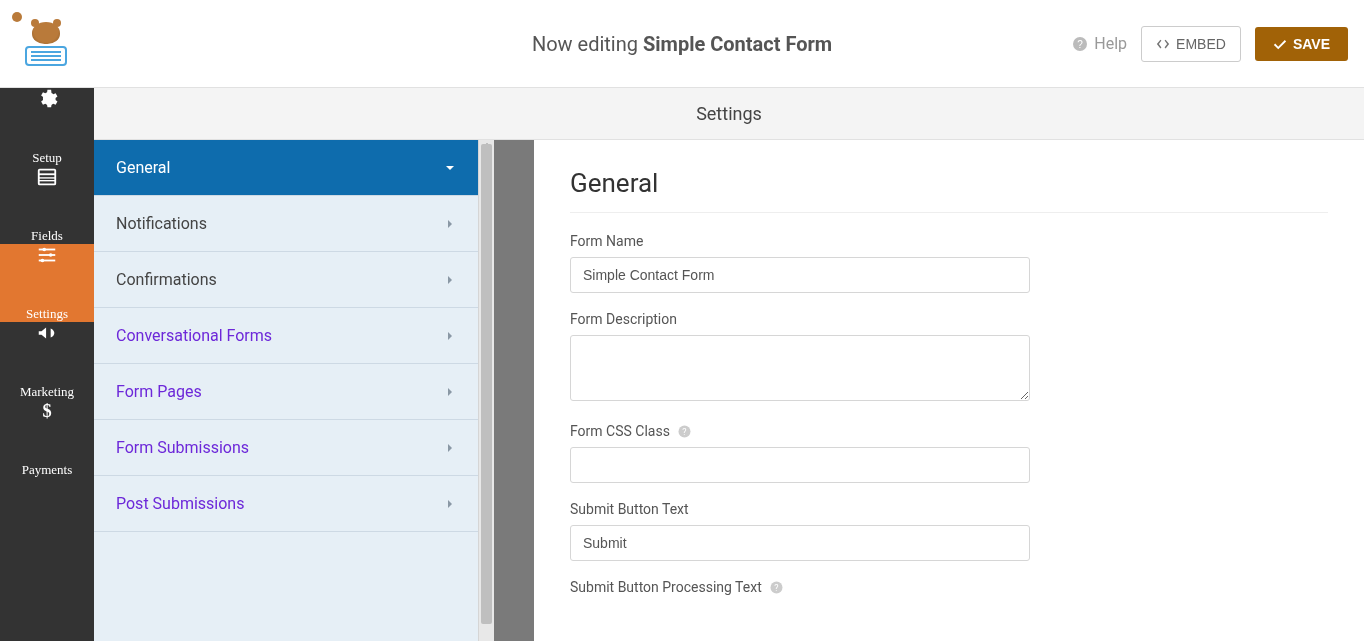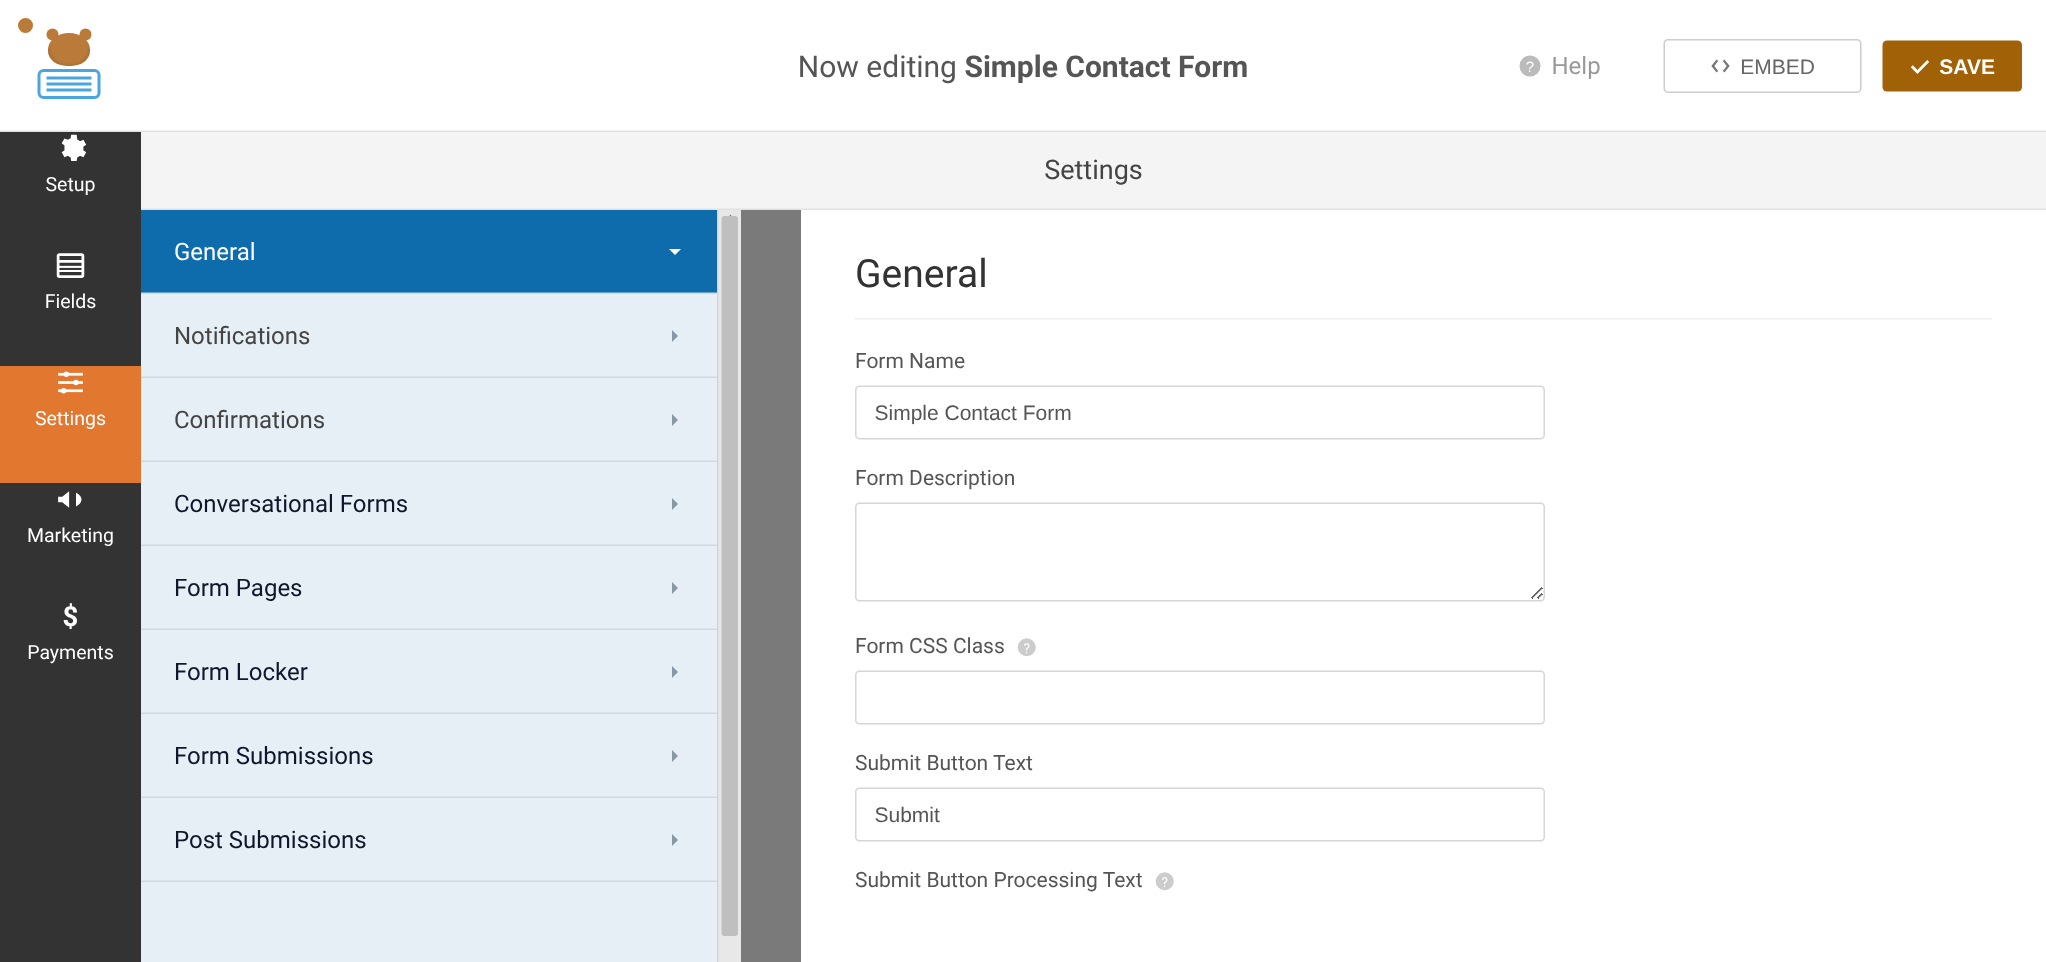--- a/index.html
+++ b/index.html
@@ -16,45 +16,45 @@
     .logo-form div { height:2px; background:#4ba6e0; }
     .waving-hand { position:absolute; width:10px; height:10px; background:#b97a3a; border-radius:50%; left:12px; top:12px; }
 
     .header-title { position:absolute; left:50%; transform:translateX(-50%); font-size:20px; color:#555; }
     .header-title .prefix { font-weight:400; }
     .header-title .name { font-weight:700; }
 
     .header-actions { margin-left:auto; display:flex; align-items:center; gap:14px; }
     .help-link { display:flex; align-items:center; gap:6px; color:#999; font-size:16px; text-decoration:none; }
     .help-link svg { width:16px; height:16px; fill:#bbb; }
-    .embed-btn { display:flex; align-items:center; gap:6px; border:1px solid #ccc; background:#fff; color:#666; padding:9px 30px; font-size:14px; font-weight:500; border-radius:3px; cursor:pointer;margin-left:28px; }
+    .embed-btn { display:flex; align-items:center; gap:6px; border:1px solid #ccc; background:#fff; color:#666; padding:9px 14px; font-size:14px; font-weight:500; border-radius:3px; cursor:pointer; }
     .save-btn { display:flex; align-items:center; gap:6px; background:#a16207; border:none; color:#fff; padding:9px 18px; font-size:14px; font-weight:600; border-radius:3px; cursor:pointer; }
 
     
     .layout { display:flex; height:calc(100vh - 72px); }
 
     
     .dark-nav { width:94px; background:#333; display:flex; flex-direction:column; }
-    .dark-nav-item { display:flex; flex-direction:column; align-items:center; justify-content:flex-start; height:78px; color:#fff; font-size:13px; cursor:pointer; gap:6px; }
+    .dark-nav-item { display:flex; flex-direction:column; align-items:center; justify-content:space-between; height:78px; color:#fff; font-size:13px; cursor:pointer; gap:6px;font-family:Liberation Serif, serif; }
     .dark-nav-item.active { background:#e27730; }
     .dark-nav-item svg { width:22px; height:22px; fill:#fff; }
     .dark-nav-item .label { }
 
     
     .right { flex:1; display:flex; flex-direction:column; }
     .section-bar { background:#f4f4f4; border-bottom:1px solid #e1e1e1; height:52px; display:flex; align-items:center; justify-content:center; font-size:18px; color:#444; }
 
     .content-row { flex:1; display:flex; overflow:hidden; }
 
     
     .submenu-wrap { width:400px; background:#e6eff6; display:flex; }
     .submenu { flex:1; overflow-y:auto; }
     .submenu-item { display:flex; align-items:center; justify-content:space-between; padding:18px 22px; font-size:16px; color:#444; border-bottom:1px solid #cdd9e4; cursor:pointer; }
     .submenu-item.active { background:#0e6cad; color:#fff; }
-    .submenu-item.muted { color:#0f172a; }
+    .submenu-item.muted { color:#6d28d9; }
     .submenu-item svg { width:12px; height:12px; }
     .submenu-item.active svg { fill:#fff; }
     .submenu-item:not(.active) svg { fill:#8a98a5; }
     .scrollbar-col { width:16px; background:#e8e8e8; position:relative; border-left:1px solid #d5d5d5; }
     .scroll-thumb { position:absolute; left:2px; right:2px; top:4px; height:480px; background:#bfbfbf; border-radius:2px; }
     .scroll-arrow { position:absolute; left:0; right:0; height:10px; display:flex; align-items:center; justify-content:center; }
     .scroll-arrow.top { top:0; }
     .scroll-arrow svg { width:8px; height:8px; fill:#777; }
 
     .gap-col { width:40px; background:#7a7a7a; }
@@ -182,26 +182,20 @@
                 <path d="M4 2l4 4-4 4z"></path>
               </svg>
           </div>
           <div class="submenu-item muted">
             <span>Form Pages</span>
             <svg viewBox="0 0 12 12">
                 <path d="M4 2l4 4-4 4z"></path>
               </svg>
           </div>
           <div class="submenu-item muted">
-            <span>Form Locker</span>
-            <svg viewBox="0 0 12 12">
-                <path d="M4 2l4 4-4 4z"></path>
-              </svg>
-          </div>
-          <div class="submenu-item muted">
             <span>Form Submissions</span>
             <svg viewBox="0 0 12 12">
                 <path d="M4 2l4 4-4 4z"></path>
               </svg>
           </div>
           <div class="submenu-item muted">
             <span>Post Submissions</span>
             <svg viewBox="0 0 12 12">
                 <path d="M4 2l4 4-4 4z"></path>
               </svg>

